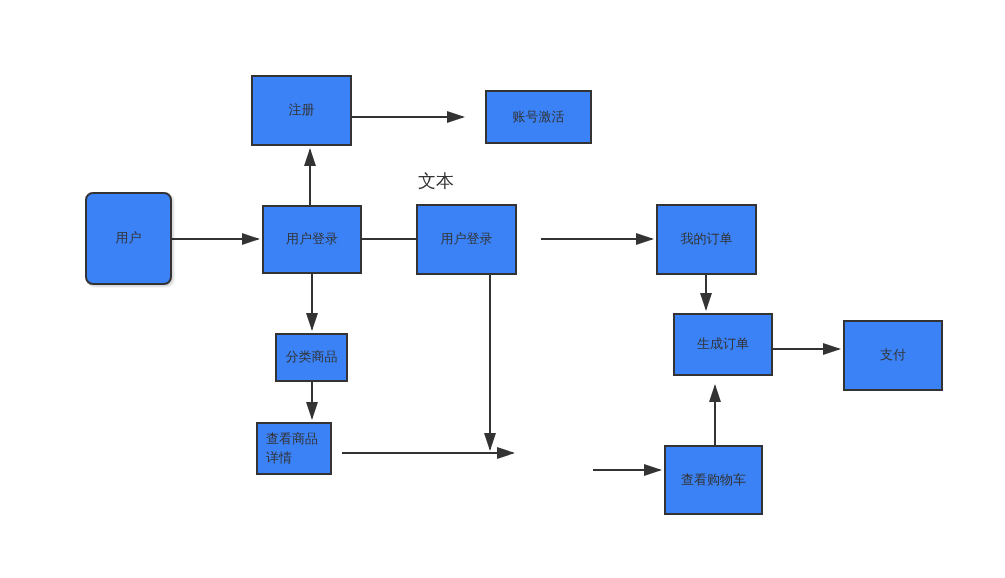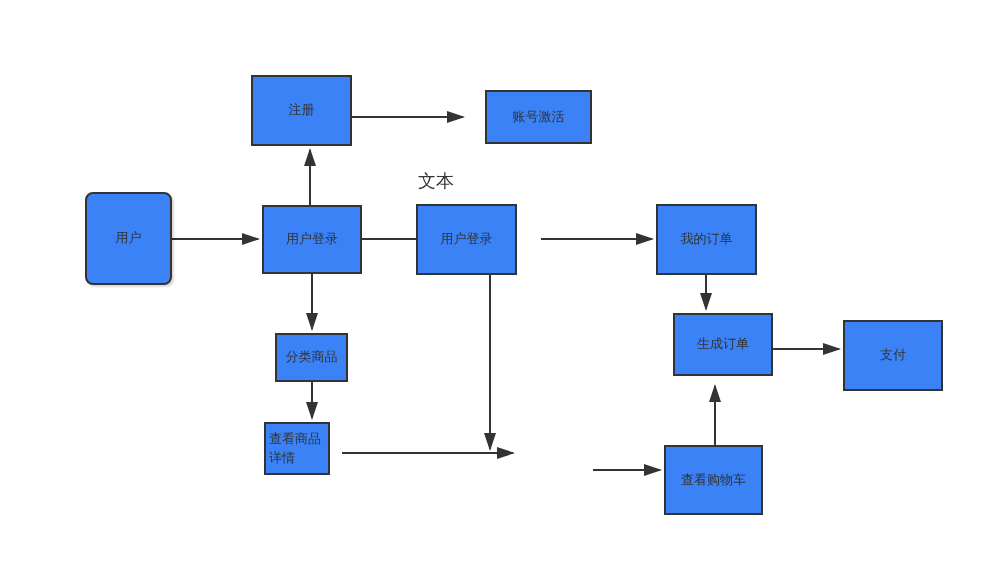--- a/index.html
+++ b/index.html
@@ -42,21 +42,21 @@
   
   #n-user        { left: 85px;  top: 192px; width: 87px;  height: 93px; border-radius: 8px; box-shadow: 2px 2px 2px rgba(0,0,0,0.15); }
   #n-register    { left: 251px; top: 75px;  width: 101px; height: 71px; }
   #n-activation  { left: 472px; top: 90px;  width: 107px;  height: 54px; margin-left: 13px; }
   #n-mall        { left: 262px; top: 205px; width: 100px; height: 69px; }
   #n-login       { left: 416px; top: 204px; width: 101px; height: 71px; }
   #n-orders      { left: 656px; top: 204px; width: 101px; height: 71px; }
   #n-genorder    { left: 673px; top: 313px; width: 100px; height: 63px; }
   #n-pay         { left: 843px; top: 320px; width: 100px; height: 71px; }
   #n-category    { left: 275px; top: 333px; width: 73px;  height: 49px; }
-  #n-detail      { left: 264px; top: 422px; width: 66px;  height: 53px; }
+  #n-detail      { left: 256px; top: 422px; width: 76px;  height: 53px; }
   #n-addcart     { left: 517px; top: 436px; width: 76px;  height: 65px; }
   #n-viewcart    { left: 664px; top: 445px; width: 99px;  height: 70px; }
   
   #n-detail .lbl, #n-addcart .lbl { width: 56px; }
 
   .float-label {
     position: absolute;
     left: 418px;
     top: 169px;
     width: 60px;

